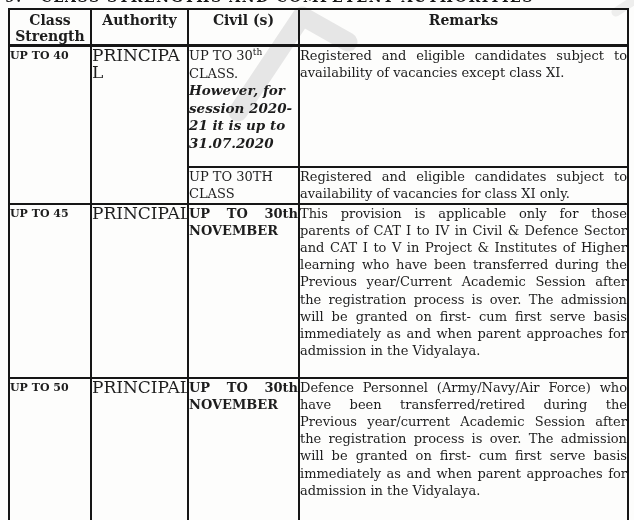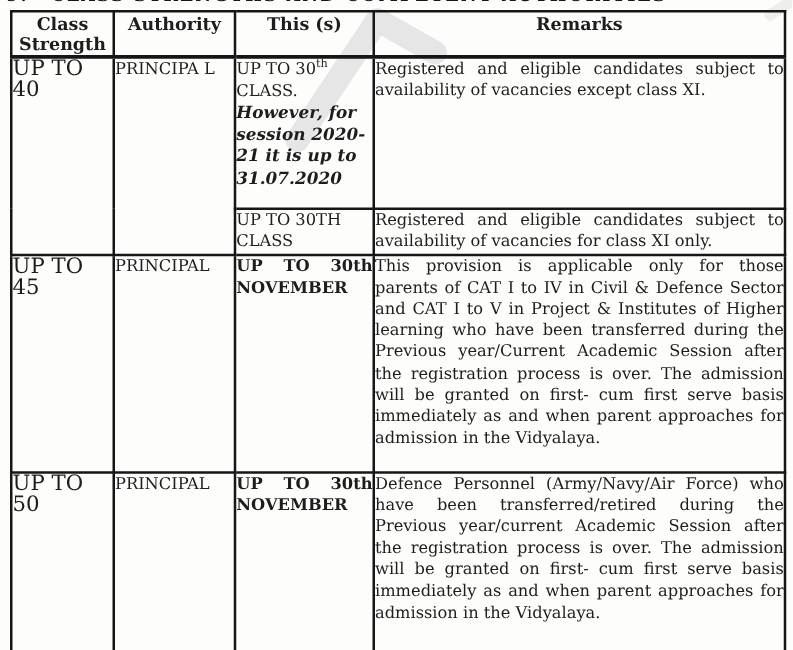--- a/index.html
+++ b/index.html
@@ -41,22 +41,22 @@
   table.doc thead th{
     border-bottom:3px solid #161616;
     font-weight:bold;font-size:14px;line-height:16px;
     text-align:center;vertical-align:top;padding-top:2px;
   }
   .r-head{height:33px;}
   .r-1a{height:121px;}
   .r-1b{height:35px;}
   .r-2{height:174px;}
   .r-3{height:167px;}
-  .cell-cs{font-size:17px;line-height:17px;padding:2px 2px 0 8px;}
-  .cell-auth{font-size:13px;line-height:17px;padding:2px 6px 0 8px;}
+  .cell-cs{font-size:11px;line-height:17px;padding:2px 2px 0 8px;font-weight:bold;}
+  .cell-auth{font-size:17px;line-height:17px;padding:2px 6px 0 8px;}
   .cell-date{font-size:13px;line-height:17.5px;padding:2px 4px 0 6px;}
   .cell-date sup{font-size:9px;line-height:0;}
   .date-note{font-weight:bold;font-style:italic;font-size:13.5px;}
   .date-strong{font-weight:bold;text-align:justify;}
   .cell-rem{
     font-size:13px;line-height:17.2px;
     text-align:justify;padding:1px 7px 0 7px;
   }
 </style>
 </head>
@@ -77,21 +77,21 @@
     <colgroup>
       <col style="width:82px">
         <col style="width:97px">
         <col style="width:111px">
         <col style="width:329px">
     </colgroup>
     <thead>
       <tr class="r-head">
         <th>Class Strength</th>
         <th>Authority</th>
-        <th>This (s)</th>
+        <th>Civil (s)</th>
         <th>Remarks</th>
       </tr>
     </thead>
     <tbody>
       <tr class="r-1a">
         <td class="cell-cs" rowspan="2">UP TO 40</td>
         <td class="cell-auth" rowspan="2">PRINCIPA L</td>
         <td class="cell-date">
           <div><span>UP TO 30</span><sup>th</sup><span> CLASS.</span></div>
           <div class="date-note">However, for session 2020-21 it is up to 31.07.2020</div>

